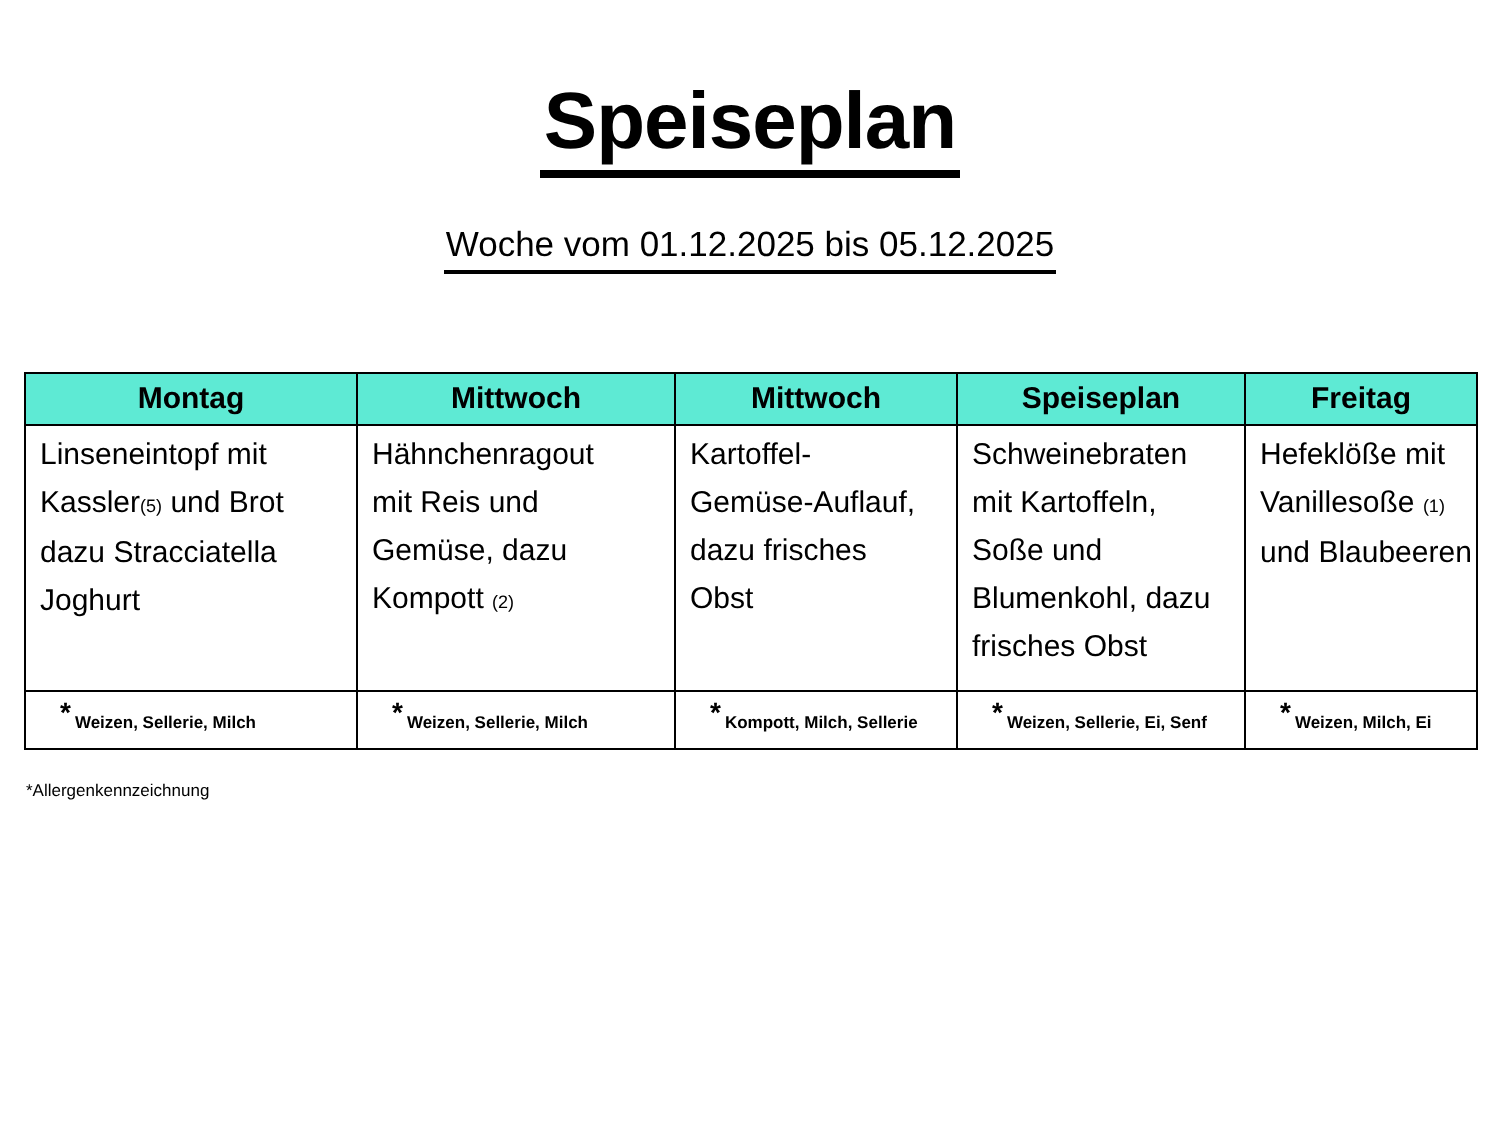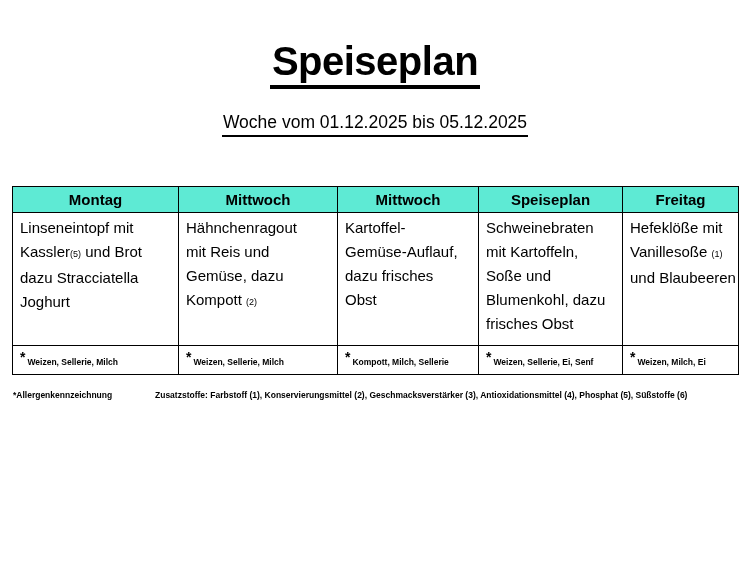--- a/index.html
+++ b/index.html
@@ -76,21 +76,21 @@
     font-size: 15px;
     line-height: 24px;
     white-space: pre;
   }
   .seg-sub {
     font-size: 9px;
   }
   tr.allergen-row td {
     height: 23px;
     vertical-align: top;
-    padding: 3px 2px 2px 7px;
+    padding: 3px 2px 2px 17px;
     white-space: nowrap;
     overflow: hidden;
   }
   .allergen-star {
     font-size: 14px;
     font-weight: bold;
     vertical-align: 1px;
     line-height: 10px;
     display: inline-block;
   }
@@ -98,21 +98,21 @@
     font-size: 8.5px;
     font-weight: bold;
     vertical-align: -2px;
     padding-left: 2px;
   }
   .footnote-allergen {
     position: absolute;
     top: 390px;
     left: 13px;
     font-size: 8.5px;
-    font-weight: bold;
+    font-weight: normal;
   }
   .footnote-additives {
     position: absolute;
     top: 390px;
     left: 155px;
     font-size: 8.5px;
     font-weight: bold;
     white-space: nowrap;
   }
   .changes-note {
@@ -201,17 +201,16 @@
           <span class="allergen-star">*</span><span class="allergen-list">Weizen, Sellerie, Ei, Senf</span>
         </td>
         <td>
           <span class="allergen-star">*</span><span class="allergen-list">Weizen, Milch, Ei</span>
         </td>
       </tr>
     </tbody>
   </table>
 
   <div class="footnote-allergen">*Allergenkennzeichnung</div>
-  <div class="footnote-additives">Zusatzstoffe: Farbstoff (1), Konservierungsmittel (2), Geschmacksverstärker (3), Antioxidationsmittel (4), Phosphat (5), Süßstoffe (6)</div>
 
   <div class="changes-note">Änderungen vorbehalten</div>
 
 </div>
 
 </body></html>

